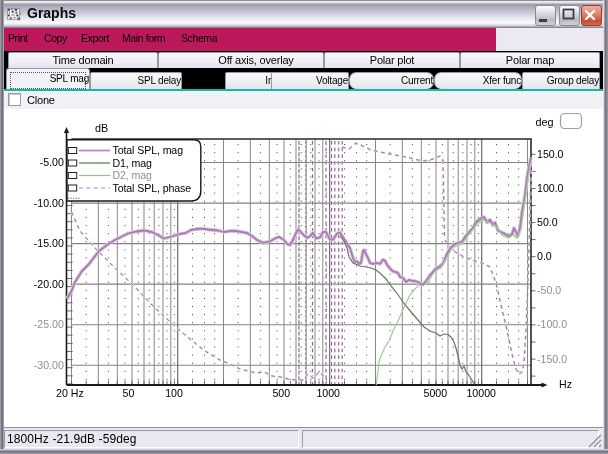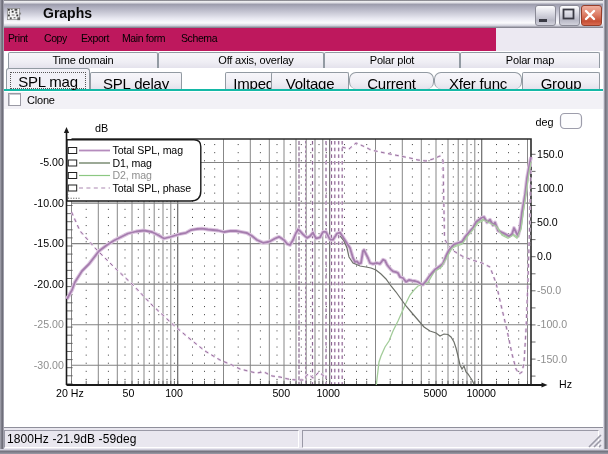--- a/index.html
+++ b/index.html
@@ -7,33 +7,33 @@
   #win{position:absolute;left:0;top:0;width:608px;height:454px;background:#ece9f2;}
   .abs{position:absolute;}
   
   #frameL{left:0;top:0;width:4px;height:454px;background:linear-gradient(90deg,#a9a9b4 0,#8c8c98 1px,#6f6f7a 2px,#6f6f7a 3px,#cfcedb 4px);}
   #frameR{right:0;top:0;width:5px;height:454px;background:linear-gradient(270deg,#9b9ba6 0,#8c8c98 1px,#6f6f7a 3px,#cfcedb 4px,#e7e6ee 5px);}
   #frameB{left:0;bottom:0;width:608px;height:5px;background:linear-gradient(0deg,#9b9ba6 0,#8c8c98 1px,#6f6f7a 3px,#cfcedb 4px);}
   
   #title{left:0;top:0;width:608px;height:28px;
     background:linear-gradient(180deg,#5e5e68 0%,#fdfdfe 6%,#9d9dad 16%,#aeaebe 26%,#c9c9d6 45%,#e8e8f1 66%,#fbfbfd 82%,#d4d4de 91%,#757581 100%);}
   #ticon{left:7px;top:7px;width:15px;height:15px;}
-  #ttext{left:27px;top:5px;font-size:14px;font-weight:bold;color:#0a0a0a;letter-spacing:0px;margin-left:16px;}
+  #ttext{left:27px;top:5px;font-size:14px;font-weight:bold;color:#0a0a0a;letter-spacing:0px;}
   .tbtn{top:5px;width:21px;height:21px;border-radius:3px;border:1px solid #8a8a96;box-sizing:border-box;
     background:linear-gradient(180deg,#fdfdfe 0%,#d9d9e2 40%,#b9b9c6 75%,#d2d2dc 100%);}
   #btnClose{background:linear-gradient(180deg,#f0b0a0 0%,#dd7f68 45%,#c64f35 80%,#d96a50 100%);border:1px solid #963e2a;}
   
   #menubar{left:3px;top:28px;width:493px;height:23px;background:#be185d;}
   .mi{top:4px;font-size:10.5px;color:#000;letter-spacing:-0.4px;}
   
-  #tabzone{left:3px;top:51px;width:601px;height:38px;background:#ffffff;}
+  #tabzone{left:3px;top:51px;width:601px;height:38px;background:#000000;}
   .tab1{top:1px;height:16px;border:1px solid #929aa2;border-bottom:none;border-radius:2px 2px 0 0;box-sizing:border-box;
      background:linear-gradient(180deg,#f7f6fa 0%,#efeef4 60%,#e4e2ec 100%);font-size:11px;text-align:center;padding-top:1px;letter-spacing:-0.2px;}
   .tab2{top:21px;height:17px;border:1px solid #929aa2;border-bottom:none;border-radius:2px 2px 0 0;box-sizing:border-box;
-     background:linear-gradient(180deg,#f7f6fa 0%,#efeef4 60%,#e4e2ec 100%);font-size:15px;text-align:center;padding-top:2px;letter-spacing:-0.2px;}
+     background:linear-gradient(180deg,#f7f6fa 0%,#efeef4 60%,#e4e2ec 100%);font-size:10px;text-align:right;padding-top:2px;letter-spacing:-0.2px;}
   #tabActive{top:17px;height:21px;background:#f2f1f7;z-index:3;border-radius:3px 3px 0 0;padding-top:4px;}
   #focus{border:1px dotted #555;position:absolute;left:3px;top:3px;right:3px;bottom:0px;}
   
   #page{left:3px;top:89px;width:601px;height:338px;background:#ffffff;border-top:2px solid #14b8a6;box-sizing:border-box;}
   #clonestrip{left:0px;top:1px;width:601px;height:17px;background:#f2f1f6;}
   #cb{left:5px;top:2px;width:13px;height:13px;background:#fff;border:1px solid #9a9aa4;box-sizing:border-box;box-shadow:inset 1px 1px 0 #c8c8d0;}
   #cblab{left:24px;top:3px;font-size:11px;letter-spacing:-0.2px;}
   
   #status{left:3px;top:427px;width:601px;height:22px;background:#e9e7ef;border-top:1px solid #8f8f9b;box-sizing:border-box;}
   .spanel{top:2px;height:18px;border:1px solid;border-color:#9a99a6 #ffffff #ffffff #9a99a6;box-sizing:border-box;font-size:12px;padding:1px 12px 0 2px;letter-spacing:0.1px;}

